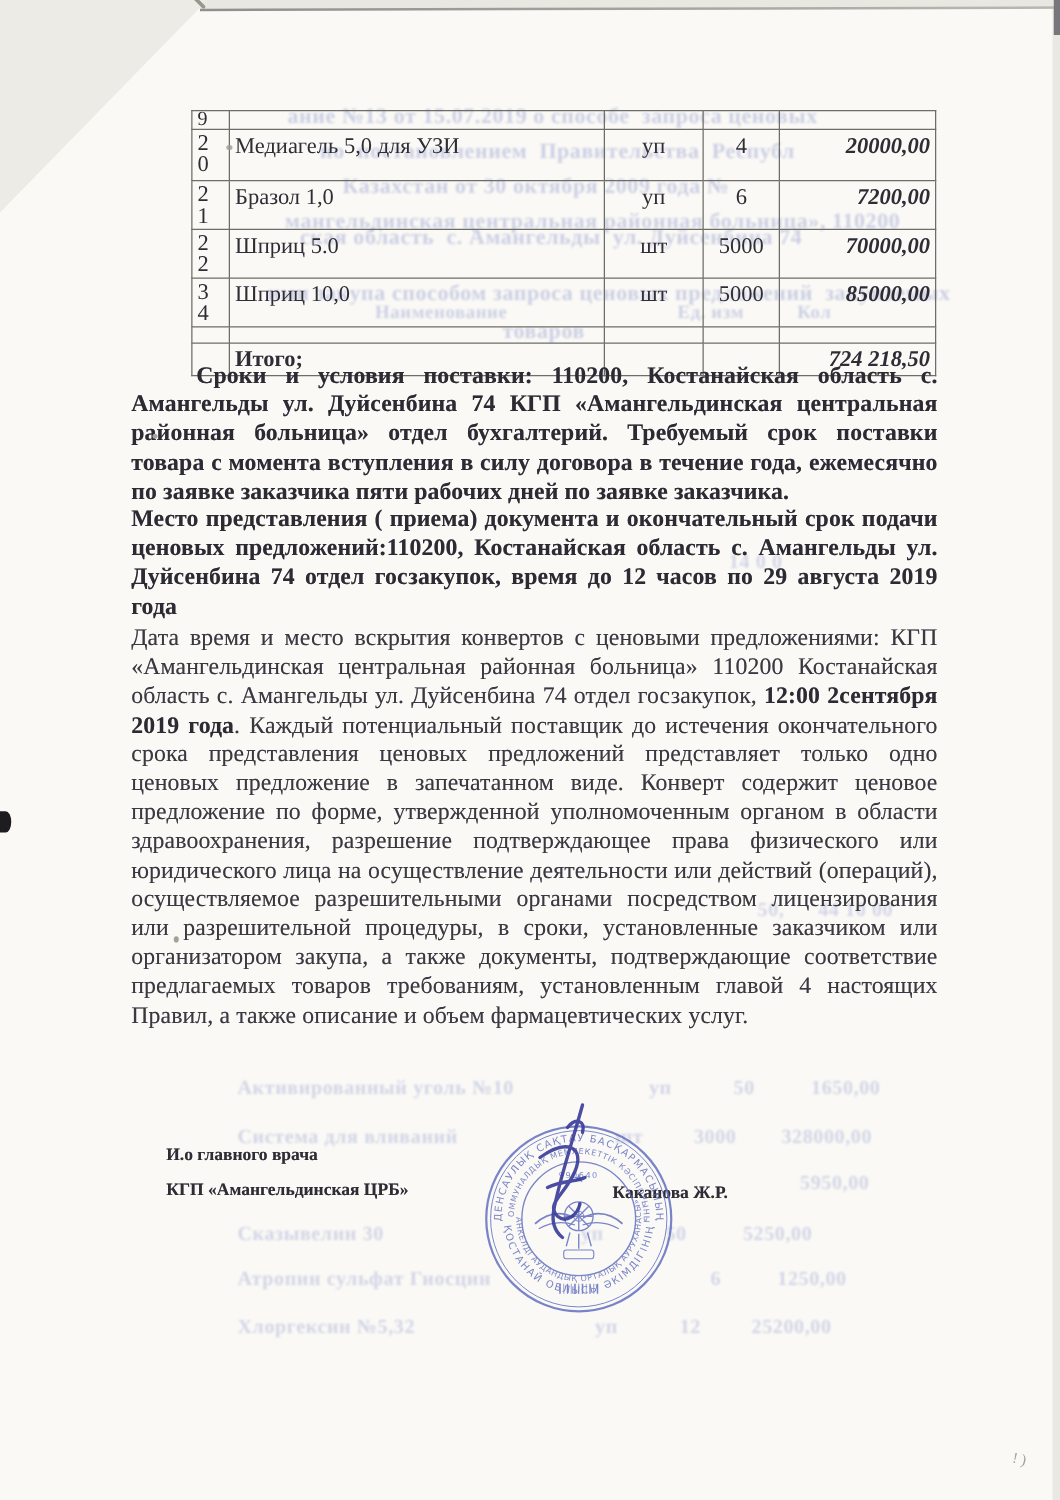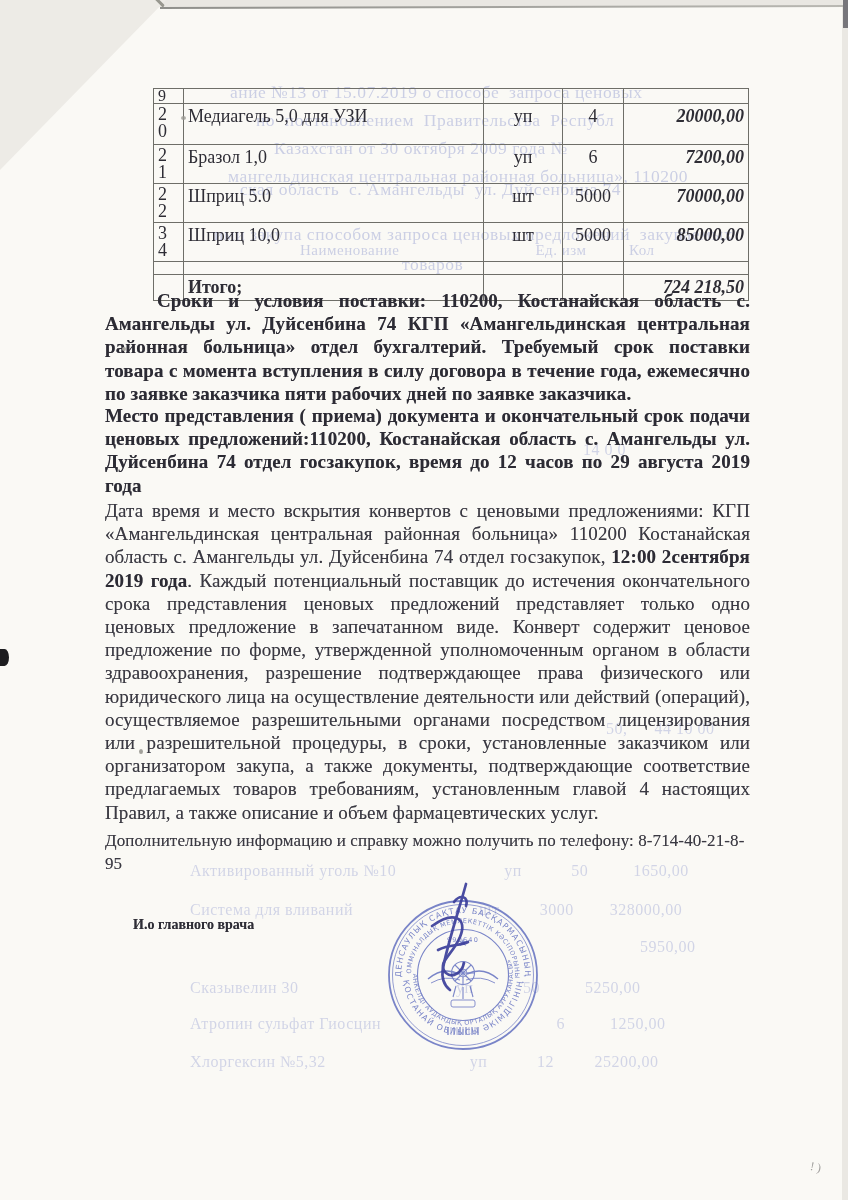--- a/index.html
+++ b/index.html
@@ -18,21 +18,21 @@
   .speck-black{position:absolute;left:0;top:649px;width:9px;height:17px;background:#1d1d20;
         border-radius:0 60% 60% 0;z-index:7;}
   .speck-a{position:absolute;left:181px;top:116px;width:5px;height:4px;background:#9b9a94;
         border-radius:50%;z-index:7;opacity:.8;}
   .speck-b{position:absolute;left:122px;top:347px;width:4px;height:4px;background:#a7a6a0;border-radius:50%;z-index:7;}
   .speck-c{position:absolute;left:139px;top:749px;width:4px;height:5px;background:#a2a19b;border-radius:50%;z-index:7;}
   .corner-note{position:absolute;left:810px;top:1160px;font-size:12px;color:#a09f9d;
         transform:rotate(12deg);z-index:7;white-space:pre;}
   
   .ghost{position:absolute;color:#6b78c2;opacity:.32;filter:blur(0.7px);
-        font-family:"Liberation Serif",serif;font-weight:400;font-size:17.5px;
+        font-family:"Liberation Serif",serif;font-weight:700;font-size:17.5px;
         white-space:pre;letter-spacing:.5px;z-index:1;}
   .ghost.small{font-size:16px;opacity:.28;}
   .g0{left:230px;top:82px;}  .g1{left:256px;top:110px;} .g2{left:274px;top:138px;}
   .g3{left:228px;top:166px;} .g4{left:240px;top:179px;} .g5{left:214px;top:224px;}
   .g6{left:300px;top:242px;font-size:15px;} .g7{left:402px;top:254px;}
   .m0{left:606px;top:720px;} .m1{left:583px;top:441px;font-size:14px;}
   .b0{left:190px;top:862px;} .b1{left:190px;top:901px;} .b2{left:640px;top:938px;}
   .b3{left:190px;top:979px;text-align:right;} .b4{left:190px;top:1015px;} .b5{left:190px;top:1053px;}
   .b6{left:190px;top:1085px;}
   
@@ -162,24 +162,27 @@
         <td></td>
         <td class="price">724 218,50</td>
       </tr>
     </tbody>
       </table>
   </div>
 
   <div class="textblock para-delivery">Сроки и условия поставки: 110200, Костанайская область с. Амангельды ул. Дуйсенбина 74 КГП «Амангельдинская центральная районная больница» отдел бухгалтерий. Требуемый срок поставки товара с момента вступления в силу договора в течение года, ежемесячно по заявке заказчика пяти рабочих дней по заявке заказчика.</div>
   <div class="textblock para-place">Место представления ( приема) документа  и окончательный срок подачи ценовых предложений:110200, Костанайская область с. Амангельды ул. Дуйсенбина 74 отдел госзакупок,  время до 12 часов по 29 августа 2019 года</div>
   <div class="textblock para-opening"><span>Дата время  и место  вскрытия конвертов с ценовыми предложениями: КГП «Амангельдинская центральная районная больница» 110200 Костанайская область  с. Амангельды  ул. Дуйсенбина 74 отдел госзакупок, </span><b>12:00 2сентября 2019 года</b><span>. Каждый потенциальный поставщик до истечения окончательного срока представления ценовых предложений представляет только одно ценовых предложение в запечатанном виде. Конверт содержит ценовое предложение по форме, утвержденной уполномоченным органом в области здравоохранения, разрешение подтверждающее права физического или юридического лица на осуществление деятельности или действий (операций), осуществляемое разрешительными органами посредством лицензирования или разрешительной процедуры, в сроки, установленные заказчиком или организатором  закупа, а также документы, подтверждающие соответствие  предлагаемых товаров требованиям, установленным главой 4 настоящих Правил, а также описание и объем фармацевтических услуг.</span></div>
-  <div class="textblock phone-note">Дополнительную  информацию и справку можно получить по телефону: 8-714-40-21-8-95</div>
 
   <div class="sig-block">
     <div>И.о главного врача</div>
+    <div class="sig-line2">
+      <span>КГП «Амангельдинская ЦРБ»</span>
+      <span class="signer-name">Каканова Ж.Р.</span>
+    </div>
   </div>
 
   <svg class="seal" viewBox="0 0 190 190">
     <g stroke="#5a68bd" fill="none" stroke-width="1.8">
       <circle cx="95" cy="95" r="74"></circle>
       <circle cx="95" cy="95" r="70.5" stroke-width="0.8"></circle>
       <circle cx="95" cy="95" r="45.5" stroke-width="1.1"></circle>
     </g>
     <defs>
       <path id="arcA" d="M95,95 m-62,0 a62,62 0 1 1 124,0 a62,62 0 1 1 -124,0"></path>

